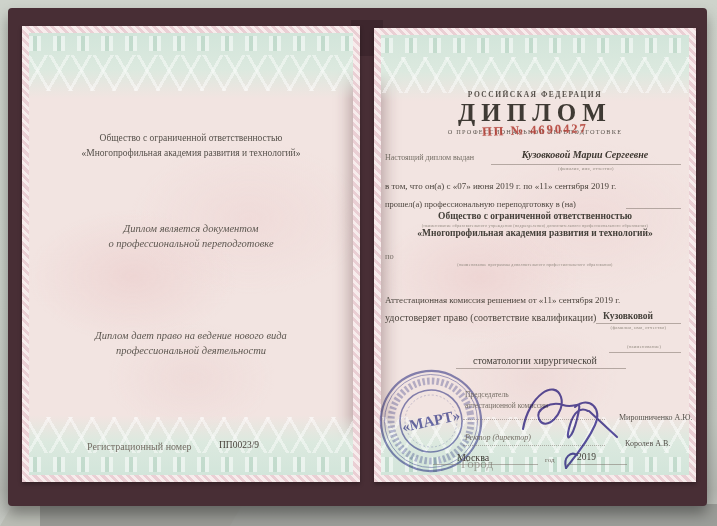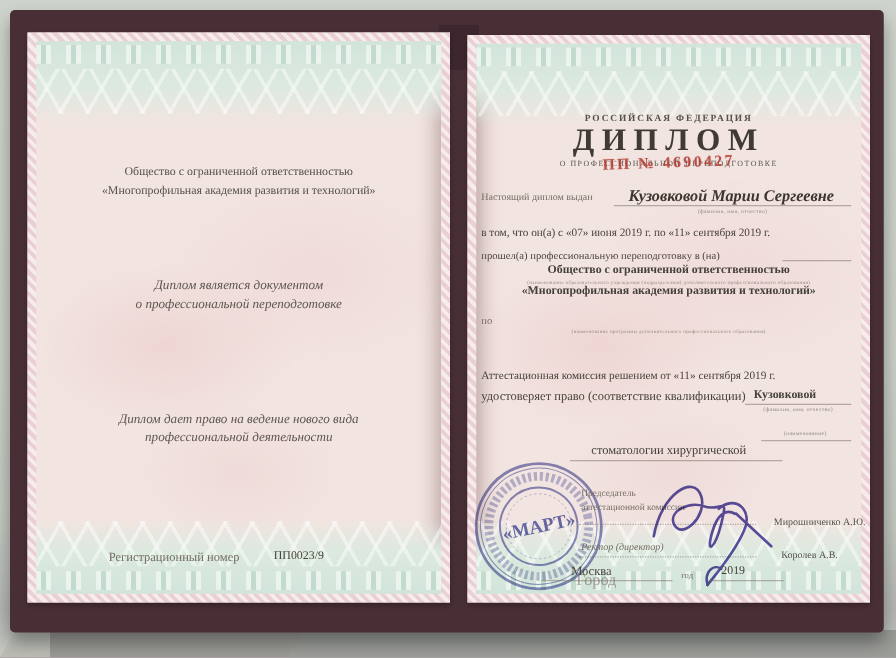--- a/index.html
+++ b/index.html
@@ -77,21 +77,21 @@
   <div class="page page-right">
     <div class="band band-top"></div>
     <div class="band band-bottom"></div>
 
     <div class="t c" style="top:55px;font-size:7.5px;font-weight:bold;letter-spacing:1.5px;color:#57514b;">РОССИЙСКАЯ ФЕДЕРАЦИЯ</div>
     <div class="t c" style="top:64px;font-size:25px;font-weight:bold;letter-spacing:6px;color:#3f3a34;">ДИПЛОМ</div>
     <div class="t c" style="top:93px;font-size:6.3px;letter-spacing:1.2px;color:#5c564f;">О ПРОФЕССИОНАЛЬНОЙ ПЕРЕПОДГОТОВКЕ</div>
     <div class="t c serial" style="top:88px;font-size:12.5px;z-index:3;">ПП № 4690427</div>
 
     <div class="t faded" style="top:118px;left:4px;font-size:8px;">Настоящий диплом выдан</div>
-    <div class="t" style="top:114px;left:110px;right:10px;text-align:center;font-size:13px;font-weight:bold;font-style:italic;color:#3c362f;">Кузовковой Марии Сергеевне</div>
+    <div class="t" style="top:114px;left:110px;right:10px;text-align:center;font-size:10px;font-weight:bold;font-style:italic;color:#3c362f;">Кузовковой Марии Сергеевне</div>
     <div class="ln" style="top:129px;left:110px;width:190px;"></div>
     <div class="t tiny" style="top:131px;left:110px;width:190px;text-align:center;">(фамилия, имя, отчество)</div>
 
     <div class="t" style="top:146px;left:4px;font-size:9px;">в том, что он(а) с «07»  июня  2019 г.  по «11»  сентября  2019 г.</div>
     <div class="t" style="top:164px;left:4px;font-size:8.5px;">прошел(а) профессиональную переподготовку в (на)</div>
     <div class="ln" style="top:173px;left:245px;width:55px;"></div>
 
     <div class="t c" style="top:176px;font-size:9.5px;font-weight:600;color:#44403a;">Общество с ограниченной ответственностью</div>
     <div class="t tiny c" style="top:188px;font-size:4px;">(наименование образовательного учреждения (подразделения) дополнительного профессионального образования)</div>
     <div class="t c" style="top:193px;font-size:9.5px;font-weight:600;color:#44403a;">«Многопрофильная академия развития и технологий»</div>

